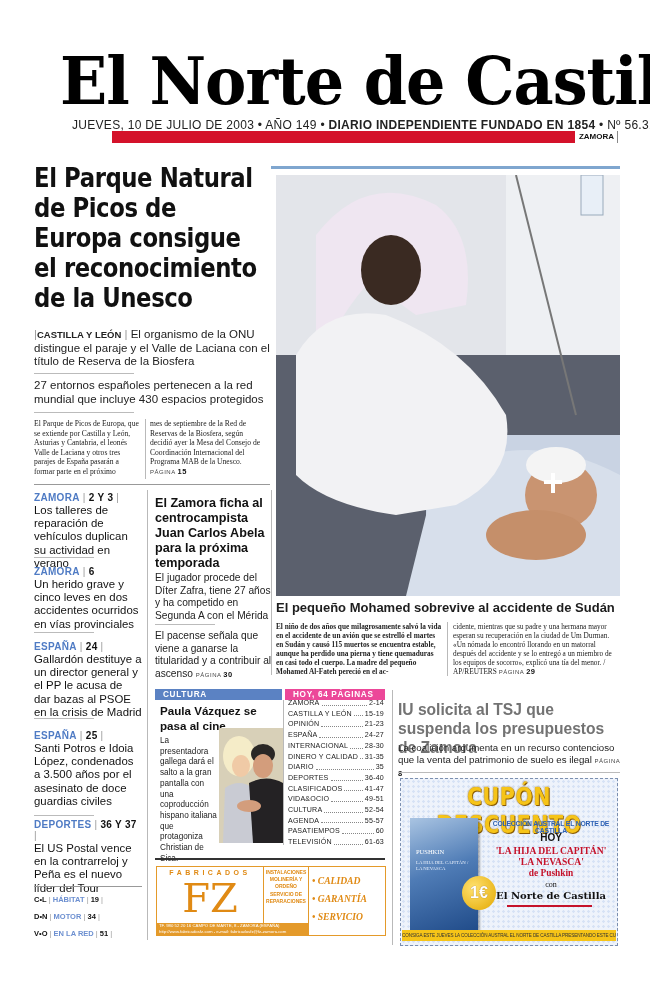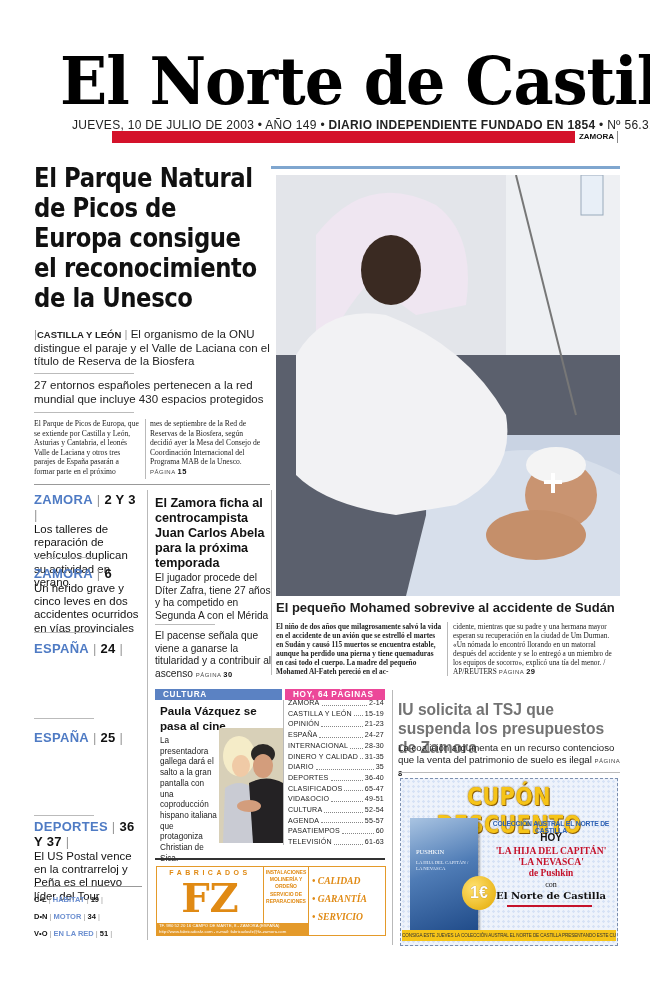--- a/index.html
+++ b/index.html
@@ -32,21 +32,21 @@
 
   
   .photo-topbar { left: 271px; top: 166px; width: 349px; height: 3px; background: #7fa6cf; }
   .photo { left: 276px; top: 175px; width: 344px; height: 421px; overflow: hidden;
     background: linear-gradient(180deg, #e8eaee 0%, #dcdfe5 40%, #9b9ea8 62%, #5e6370 78%, #cfd6e3 100%); }
   .photo-caption { left: 276px; top: 600px; width: 344px; font-size: 13px; font-weight: bold; color: #1d1d1d; }
   .photo-body { font-family: "Liberation Serif", serif; font-size: 7.3px; line-height: 9px; color: #222; }
 
   
   .brief { left: 34px; width: 108px; }
-  .brief .kick { font-size: 13px; font-weight: bold; color: #4f7bc4; letter-spacing: 0.3px; }
+  .brief .kick { font-size: 10px; font-weight: bold; color: #4f7bc4; letter-spacing: 0.3px; }
   .brief .kick .num { color: #111; }
   .brief .kick .bar { color: #999; font-weight: normal; }
   .brief .hd { font-size: 11.4px; line-height: 13.2px; color: #111; margin-top: 1px; }
   .vline { width: 1px; background: #b9b9b9; }
 
   .minilinks { left: 34px; width: 108px; font-size: 7.5px; font-weight: bold; }
   .minilinks .k { color: #111; }
   .minilinks .b { color: #6c8fd0; }
   .minilinks .bar { color: #999; font-weight: normal; }
 
@@ -90,21 +90,21 @@
   .coupon-price { left: 462px; top: 876px; width: 34px; height: 34px; border-radius: 50%;
     background: radial-gradient(circle at 35% 35%, #ffe170, #e3a800); color: #fff; text-align: center;
     font-weight: bold; font-size: 16px; line-height: 34px; text-shadow: 0 0 1px #8a5b00; }
   .coupon-foot { left: 402px; top: 930px; width: 214px; height: 11px; background: #f6c418; font-size: 4.6px;
     line-height: 11px; text-align: center; color: #333; white-space: nowrap; overflow: hidden; letter-spacing: -0.1px; }
 
   
   .fz-topline { left: 155px; top: 858px; width: 230px; height: 2px; background: #333; }
   .fz { left: 156px; top: 866px; width: 230px; height: 70px; border: 1px solid #e49a2a; background: #fff; }
   .fz-brand { left: 160px; top: 869px; width: 100px; text-align: center; font-size: 7px; letter-spacing: 3.5px; color: #e08a14; font-weight: bold; }
-  .fz-logo { left: 160px; top: 876px; width: 100px; text-align: center; font-family: "DejaVu Serif", serif; font-weight: bold; font-size: 40px; line-height: 44px; color: #e08a14; }
+  .fz-logo { left: 160px; top: 876px; width: 100px; text-align: center; font-family: "DejaVu Serif", serif; font-weight: normal; font-size: 40px; line-height: 44px; color: #e08a14; }
   .fz-mid { left: 263px; top: 867px; width: 46px; height: 56px; border-left: 1px solid #e49a2a; border-right: 1px solid #e49a2a; text-align: center; font-size: 5px; color: #e08a14; font-weight: bold; line-height: 7.2px; padding-top: 2px; }
   .fz-right { left: 312px; top: 872px; width: 72px; font-family: "Liberation Serif", serif; font-style: italic; font-weight: bold; color: #e08a14; font-size: 9.6px; line-height: 18px; }
   .fz-foot { left: 157px; top: 923px; width: 152px; height: 12px; background: #e49a2a; color: #fff; font-size: 4.3px; line-height: 6px; padding-left: 2px; overflow: hidden; white-space: nowrap; }
 </style>
 </head>
 <body>
 
 <div class="abs masthead">El Norte de Castilla</div>
 <div class="abs dateline"><span>JUEVES, 10 DE JULIO DE 2003 • AÑO 149 • </span><b>DIARIO INDEPENDIENTE FUNDADO EN 1854</b><span> • Nº 56.313 • PRECIO: 0,90 EUROS</span></div>
 <div class="abs redbar"></div>
@@ -156,25 +156,27 @@
 <div class="abs sep" style="left:34px;top:557px;width:60px;"></div>
 
 <div class="abs brief" style="top:566px;">
   <div class="kick"><span>ZAMORA</span><span class="bar"> | </span><span class="num">6</span></div>
   <div class="hd">Un herido grave y cinco leves en dos accidentes ocurridos en vías provinciales</div>
 </div>
 <div class="abs sep" style="left:34px;top:632px;width:60px;"></div>
 
 <div class="abs brief" style="top:641px;">
   <div class="kick"><span>ESPAÑA</span><span class="bar"> | </span><span class="num">24</span><span class="bar"> |</span></div>
+  <div class="hd">Gallardón destituye a un director general y el PP le acusa de dar bazas al PSOE en la crisis de Madrid</div>
 </div>
 <div class="abs sep" style="left:34px;top:718px;width:60px;"></div>
 
 <div class="abs brief" style="top:730px;">
   <div class="kick"><span>ESPAÑA</span><span class="bar"> | </span><span class="num">25</span><span class="bar"> |</span></div>
+  <div class="hd">Santi Potros e Idoia López, condenados a 3.500 años por el asesinato de doce guardias civiles</div>
 </div>
 <div class="abs sep" style="left:34px;top:815px;width:60px;"></div>
 
 <div class="abs brief" style="top:819px;">
   <div class="kick"><span>DEPORTES</span><span class="bar"> | </span><span class="num">36 Y 37</span><span class="bar"> |</span></div>
   <div class="hd">El US Postal vence en la contrarreloj y Peña es el nuevo líder del Tour</div>
 </div>
 <div class="abs sep" style="left:34px;top:886px;width:108px;background:#999;"></div>
 
 <div class="abs minilinks" style="top:895px;"><span class="k">C•L</span><span class="bar"> | </span><span class="b">HÁBITAT</span><span class="bar"> | </span><span class="k">19</span><span class="bar"> |</span></div>
@@ -242,21 +244,21 @@
       <span>35</span>
     </div>
   <div class="row">
       <span>DEPORTES</span>
       <span class="dots"></span>
       <span>36-40</span>
     </div>
   <div class="row">
       <span>CLASIFICADOS</span>
       <span class="dots"></span>
-      <span>65-47</span>
+      <span>41-47</span>
     </div>
   <div class="row">
       <span>VIDA&amp;OCIO</span>
       <span class="dots"></span>
       <span>49-51</span>
     </div>
   <div class="row">
       <span>CULTURA</span>
       <span class="dots"></span>
       <span>52-54</span>

